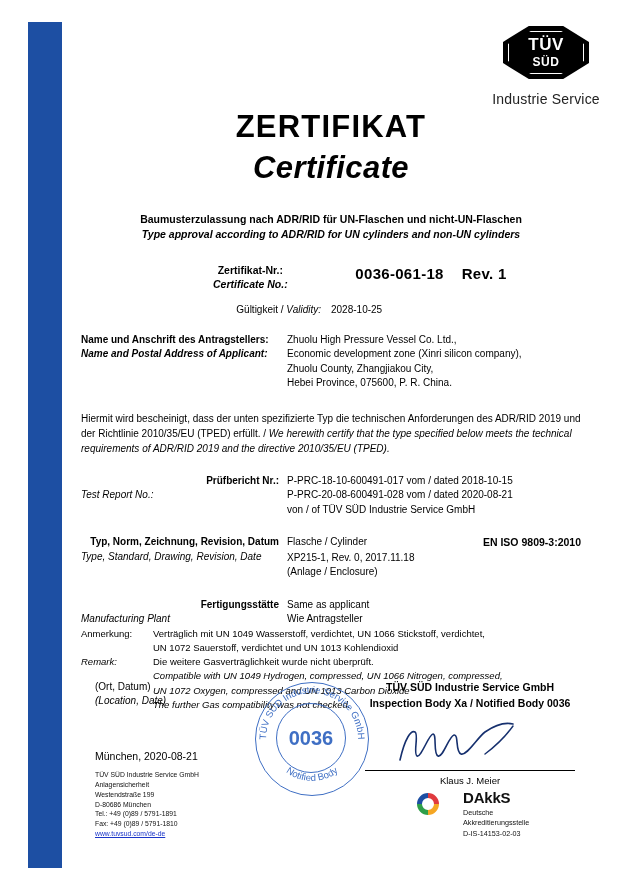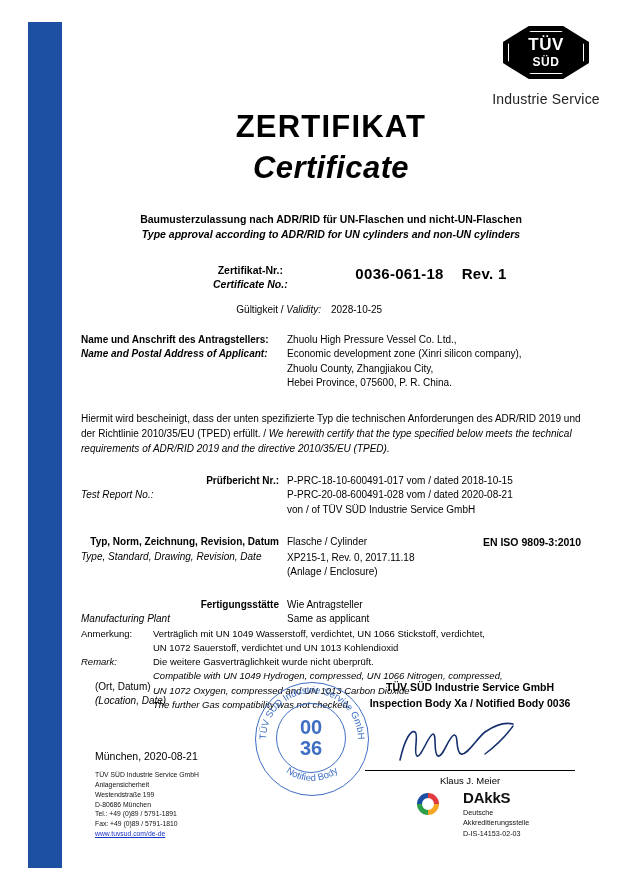--- a/index.html
+++ b/index.html
@@ -242,21 +242,20 @@
     border-radius: 50%;
     color: #3f6fc4;
   }
   .stamp .inner-circle {
     position: absolute;
     left: 20px; top: 20px;
     width: 68px; height: 68px;
     border: 1.5px solid #3f6fc4;
     border-radius: 50%;
     display: flex;
-    flex-direction: column;
     align-items: center;
     justify-content: center;
     font-size: 20px;
     font-weight: bold;
     line-height: 1.05;
   }
   .stamp svg { position: absolute; left: 0; top: 0; }
 
   
   .footer {
@@ -386,22 +385,22 @@
       <div>(Anlage / Enclosure)</div>
     </div>
   </div>
 
   <div class="block">
     <div class="lbl plain">
       <div class="de">Fertigungsstätte</div>
       <div class="en">Manufacturing Plant</div>
     </div>
     <div class="val">
+      <div>Same as applicant</div>
       <div>Wie Antragsteller</div>
-      <div>Same as applicant</div>
     </div>
   </div>
 
   <div class="remark-block">
     <div class="lbl">
       <div>Anmerkung:</div>
       <div style="margin-top:14px;" class="en">Remark:</div>
     </div>
     <div class="val">
       <div>Verträglich mit UN 1049 Wasserstoff, verdichtet, UN 1066 Stickstoff, verdichtet,</div>

